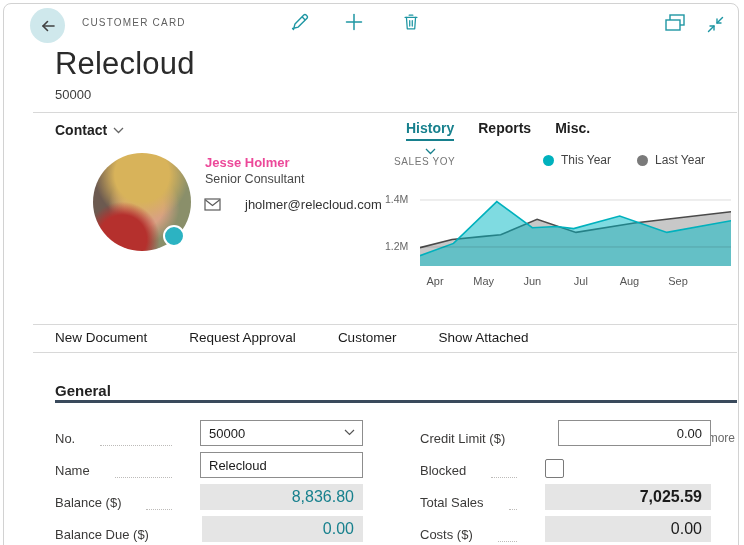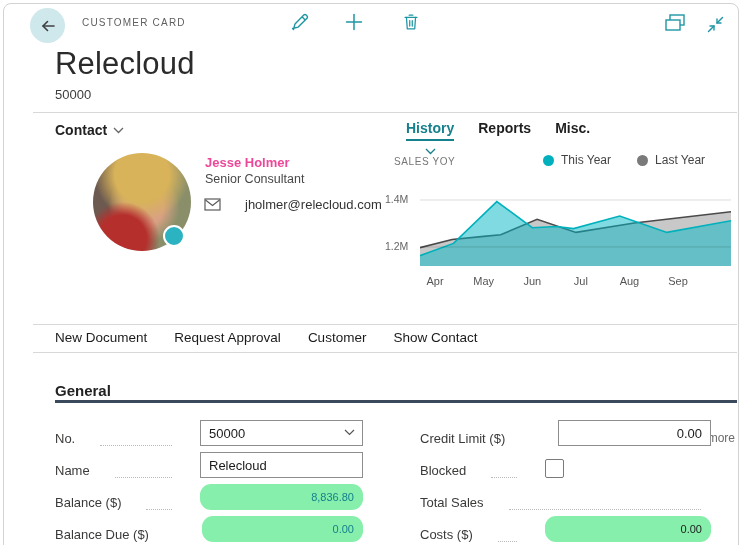--- a/index.html
+++ b/index.html
@@ -35,40 +35,40 @@
   .tab{cursor:pointer;color:#1f1f1f;font-weight:600;flex-direction:column;}
   .tab.active{color:var(--accent);display:flex;align-items:center;gap:7px;}
   .tab.active .tab-label{border-bottom:2px solid var(--accent);padding-bottom:3px;}
   
   .chart-title{left:394px;top:156px;font-size:10px;letter-spacing:.6px;color:#767676;}
   .legend{left:543px;top:153px;display:flex;gap:26px;align-items:center;}
   .legend-item{display:flex;align-items:center;gap:7px;font-size:12px;color:#444;}
   .legend-dot{width:11px;height:11px;border-radius:50%;}
   .ytick{left:385px;width:32px;text-align:left;font-size:10.5px;color:#666;}
   
-  .actions{left:55px;top:330px;display:flex;gap:27px;font-size:13.5px;color:#1b1b1b;}
+  .actions{left:55px;top:330px;display:flex;gap:42px;font-size:13.5px;color:#1b1b1b;}
   .action{cursor:pointer;}
   
   .gen-head{left:55px;top:382px;font-size:15px;font-weight:700;color:#222;}
   .show-more{right:9px;top:386px;font-size:12px;color:#6b6b6b;cursor:pointer;margin-top:45px;}
   .gen-underline{left:55px;top:400px;right:7px;height:2.5px;background:#3a4a5c;}
   .fcol{display:flex;flex-direction:column;gap:6px;}
   .frow{display:flex;align-items:flex-end;height:26px;gap:18px;}
   .flabel{font-size:13px;color:#3b3a39;white-space:nowrap;}
   .leader{flex:1;border-bottom:1px dotted #bdbbb9;margin:8px 10px 0 7px;}
   .fslot{box-sizing:border-box;display:flex;align-items:center;}
   .fslot.left{width:163px;} .fslot.right{width:166px;}
   .fld-input{box-sizing:border-box;width:100%;height:26px;border:1px solid #8d8d8d;background:#fff;
              font-family:inherit;font-size:13px;color:#1b1b1b;padding:0 8px;outline:none;}
   .fld-input.num{text-align:right;}
   .combo{position:relative;width:100%;}
   .combo .fld-input{padding-right:26px;}
   .combo-chev{position:absolute;right:8px;top:9px;pointer-events:none;}
-  .readonly{width:100%;height:26px;background:#86efac;display:flex;align-items:center;justify-content:flex-end;
-            padding:0 9px;box-sizing:border-box;font-size:11px;color:#1b1b1b;border-radius:11px;}
+  .readonly{width:100%;height:26px;background:#e5e5e5;display:flex;align-items:center;justify-content:flex-end;
+            padding:0 9px;box-sizing:border-box;font-size:16px;color:#1b1b1b;}
   .readonly.teal{color:var(--accent);}
   .readonly.bold{font-weight:700;}
   .checkbox{width:19px;height:19px;border:1.5px solid #7a7a7a;border-radius:2px;background:#fff;box-sizing:border-box;cursor:pointer;}
   svg{display:block;}
 </style>
 </head>
 <body>
 
 <div class="stage">
   <div class="card"></div>
@@ -216,21 +216,21 @@
       <text x="160.8453125" y="93" text-anchor="middle" font-size="11" fill="#555" font-family="Liberation Sans, sans-serif">Jul</text>
       <text x="209.4390625" y="93" text-anchor="middle" font-size="11" fill="#555" font-family="Liberation Sans, sans-serif">Aug</text>
       <text x="258.03281250000003" y="93" text-anchor="middle" font-size="11" fill="#555" font-family="Liberation Sans, sans-serif">Sep</text>
     </svg>
 
   <div class="abs sep" style="left:33px;top:324px;width:704px;"></div>
   <div class="abs actions">
     <span class="action">New Document</span>
     <span class="action">Request Approval</span>
     <span class="action">Customer</span>
-    <span class="action">Show Contact</span>
+    <span class="action">Show Attached</span>
   </div>
   <div class="abs sep" style="left:33px;top:352px;width:704px;"></div>
 
   <div class="abs gen-head">General</div>
   <div class="abs show-more">Show more</div>
   <div class="abs gen-underline"></div>
 
   <div class="abs fcol" style="left:55px;top:420px;width:308px;">
     <div class="frow">
       <span class="flabel">No.</span>
@@ -280,20 +280,23 @@
     <div class="frow">
       <span class="flabel">Blocked</span>
       <span class="leader"></span>
       <span class="fslot right">
         <span class="checkbox"></span>
       </span>
     </div>
     <div class="frow">
       <span class="flabel">Total Sales</span>
       <span class="leader"></span>
+      <span class="fslot right">
+        <span class="readonly bold">7,025.59</span>
+      </span>
     </div>
     <div class="frow">
       <span class="flabel">Costs ($)</span>
       <span class="leader"></span>
       <span class="fslot right">
         <span class="readonly">0.00</span>
       </span>
     </div>
   </div>
 </div>

